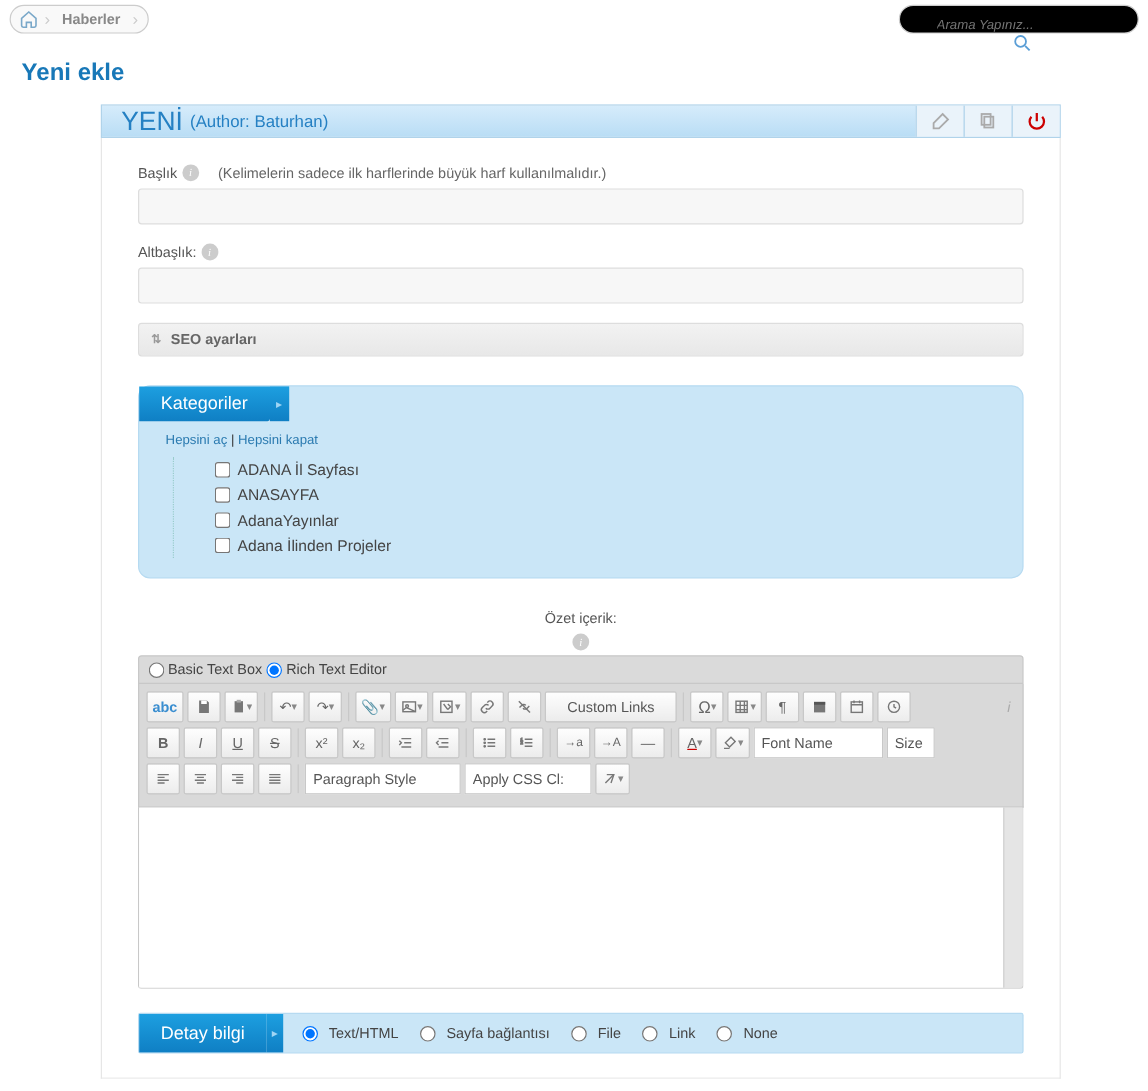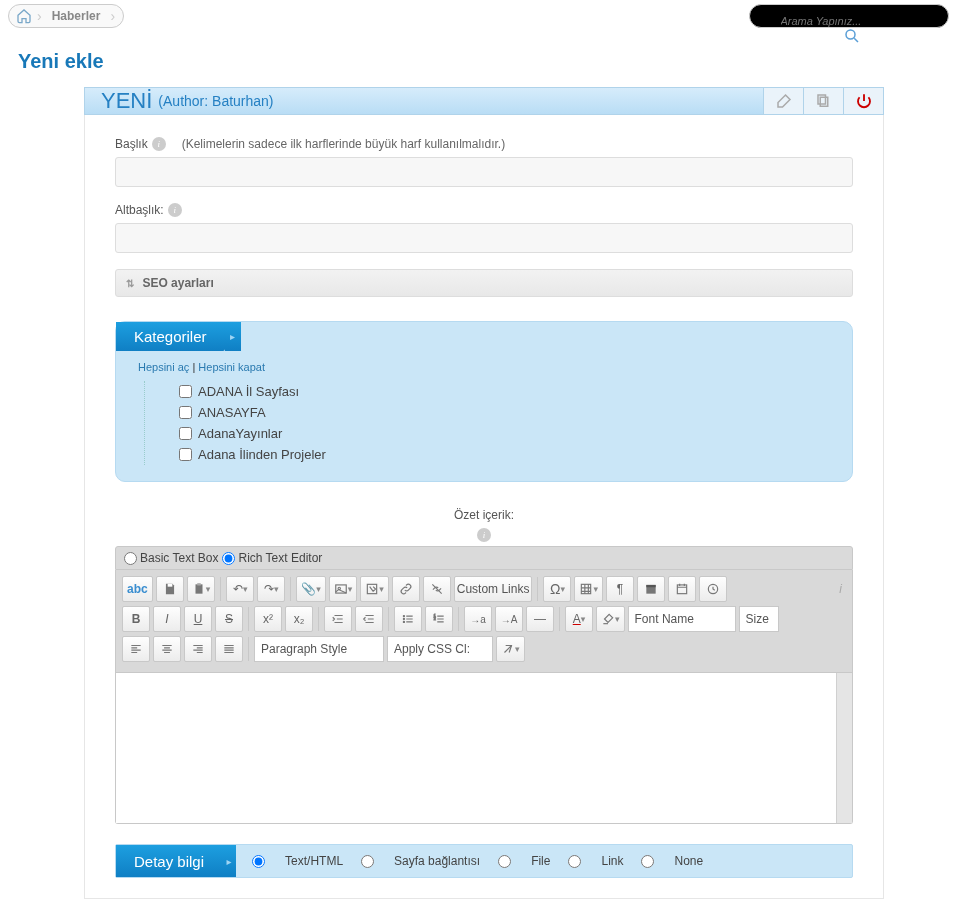--- a/index.html
+++ b/index.html
@@ -52,35 +52,35 @@
   .cat-item input { cursor: pointer; }
 
   
   .editor-section { margin-bottom: 20px; }
   .editor-label { color: #555; margin-bottom: 4px; display: flex; align-items: center; gap: 6px; flex-direction: column; }
   .editor-mode-row { background: #dadada; border: 1px solid #c8c8c8; border-radius: 3px 3px 0 0; padding: 4px 8px; display: flex; align-items: center; gap: 4px; font-size: 12px; }
   .editor-mode-row label { display: flex; align-items: center; gap: 3px; color: #444; cursor: pointer; }
   .editor-toolbar { background: #d9d9d9; border: 1px solid #c8c8c8; border-top: none; padding: 6px; }
   .tb-row { display: flex; flex-wrap: wrap; gap: 3px; margin-bottom: 4px; align-items: center; }
   .tb-btn { min-width: 28px; height: 26px; background: linear-gradient(#fefefe,#ececec); border: 1px solid #c8c8c8; border-radius: 2px; display: inline-flex; align-items: center; justify-content: center; color: #666; font-size: 12px; cursor: pointer; padding: 0 4px; }
-  .tb-btn.wide { padding: 0 2px; font-size: 12px; color: #555; }
+  .tb-btn.wide { padding: 0 18px; font-size: 12px; color: #555; }
   .tb-sep { width: 1px; height: 24px; background: #c8c8c8; margin: 0 2px; }
   .tb-drop::after { content: " ▾"; font-size: 9px; color: #888; }
   .tb-input { height: 26px; border: 1px solid #c8c8c8; background: #fff; padding: 0 6px; font-size: 12px; color: #555; }
   .tb-info { margin-left: auto; color: #aaa; font-style: italic; font-size: 12px; padding-right: 4px; }
   .editor-area-wrap { border: 1px solid #c8c8c8; border-top: none; border-radius: 0 0 3px 3px; display: flex; }
   .editor-area { flex: 1; height: 150px; border: none; outline: none; padding: 8px; font-size: 12px; resize: none; }
   .editor-scroll { width: 16px; background: #e5e5e5; border-left: 1px solid #d0d0d0; }
 
   
   .detail-bar { background: #cae6f7; border: 1px solid #b6daf1; border-radius: 2px; display: flex; align-items: center; height: 34px; }
   .detail-header { background: linear-gradient(#1d9fe0,#0f7fc4); color: #fff; font-size: 15px; padding: 0 18px; height: 100%; display: flex; align-items: center; position: relative; }
   .detail-header::after { content: "▸"; position: absolute; right: -14px; top: 0; bottom: 0; width: 14px; background: linear-gradient(#1d9fe0,#0f7fc4); display: flex; align-items: center; justify-content: center; color: #9fd5f4; font-size: 10px; }
   .detail-options { display: flex; gap: 18px; margin-left: 30px; align-items: center; }
-  .detail-options label { display: flex; align-items: center; gap: 20px; color: #444; font-size: 12px; cursor: pointer; }
+  .detail-options label { display: flex; align-items: center; gap: 9px; color: #444; font-size: 12px; cursor: pointer; }
 
   svg { display: block; }
 </style>
 </head>
 <body>
 
 <div class="topbar">
   <div class="breadcrumb-wrap">
     <span class="home-icon">
       <svg viewBox="0 0 24 24" fill="none" stroke="#7aa8c9" stroke-width="2">

